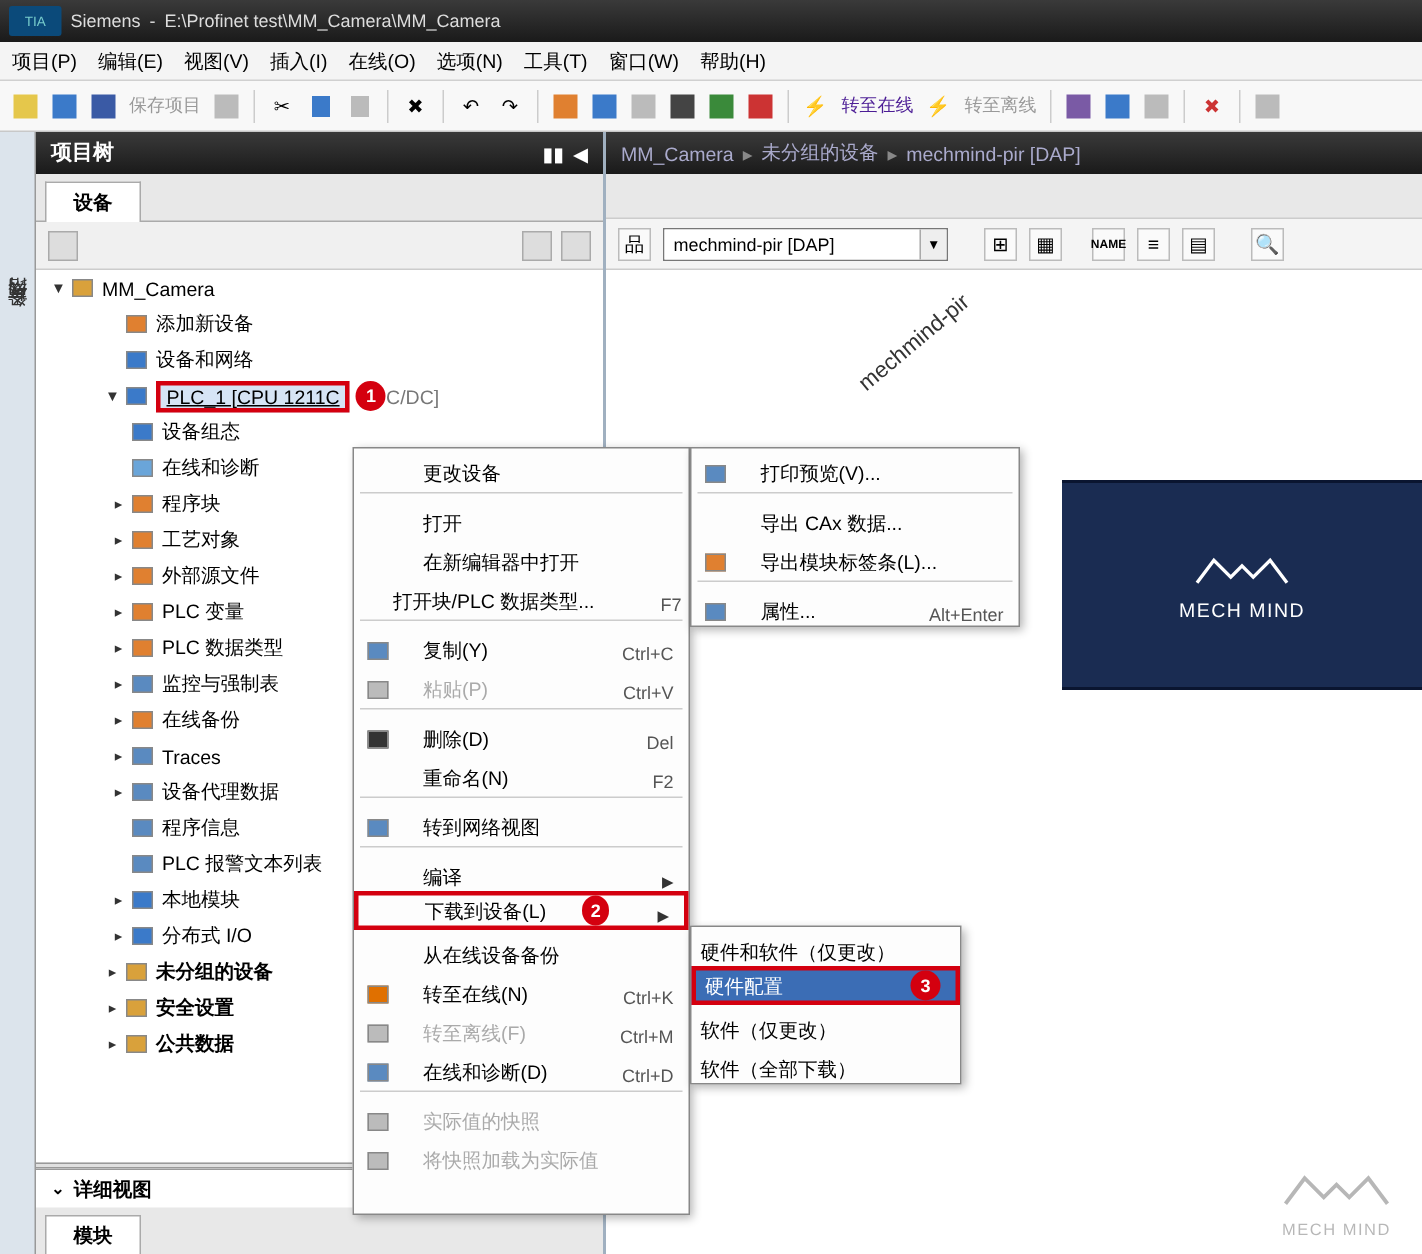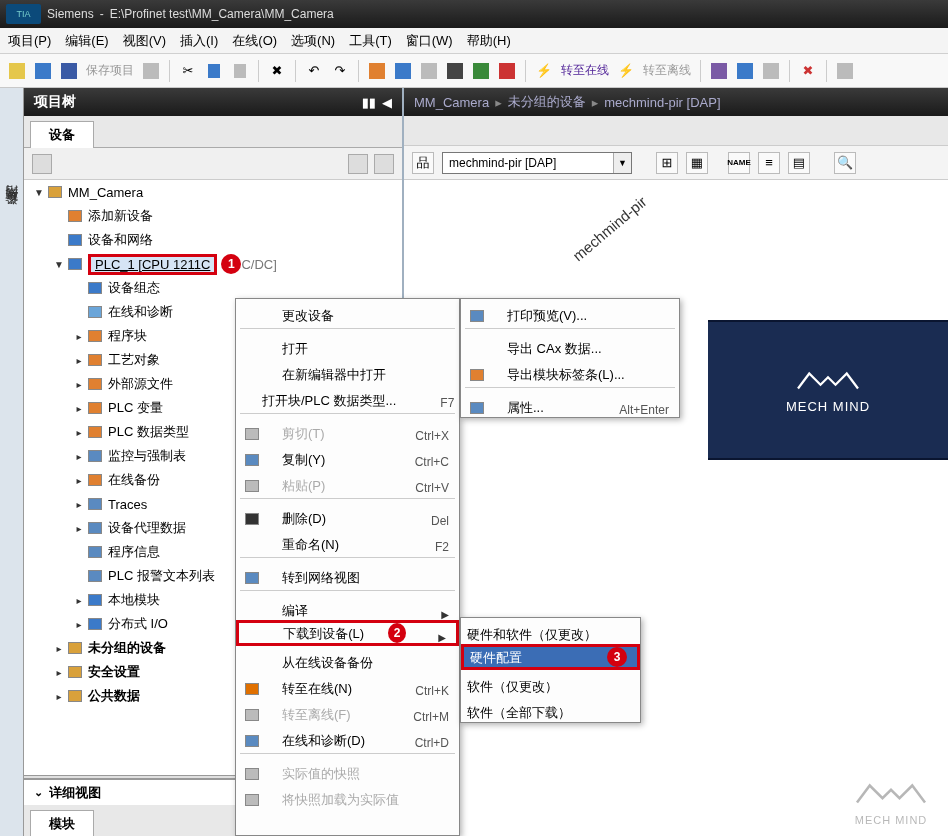--- a/index.html
+++ b/index.html
@@ -38,21 +38,21 @@
 .ptree-tab { display:inline-block; background:#fff; border:1px solid #aaa; border-bottom:none; padding:4px 18px; font-size:13px; font-weight:bold; position:relative; top:1px;}
 .ptree-toolbar { height:32px; background:#f0f0f0; border-bottom:1px solid #ccc; display:flex; align-items:center; justify-content:space-between; padding:0 8px;}
 .ptree-toolbar .ticon { width:20px; height:20px; background:#ddd; border:1px solid #aaa;}
 .tree-scroll { flex:1; overflow:auto; background:#fff; }
 .tree .row { display:flex; align-items:center; height:24px; padding-left:6px;}
 .tree .exp { width:14px; display:inline-flex; justify-content:center; font-size:10px; color:#333; cursor:default;}
 .tree .ticon { width:18px; height:16px; margin-right:4px; display:inline-flex; align-items:center; justify-content:center;}
 .tree .label { font-size:13px; }
 .tree .bold { font-weight:bold; }
 .tree .indent-0 { padding-left: 8px; }
-.tree .indent-1 { padding-left: 28px; }
+.tree .indent-1 { padding-left: 44px; }
 .tree .indent-2 { padding-left: 48px; }
 .tree .selected-box { border:3px solid #d4000f; padding:0 4px; background:#d6e4f5;text-decoration:underline; }
 .red-badge { width:20px; height:20px; background:#d4000f; color:#fff; border-radius:50%; display:inline-flex; align-items:center; justify-content:center; font-weight:bold; font-size:12px; margin-left:4px;}
 .hr-divider { height:4px; border-top:1px solid #999; border-bottom:1px solid #999; background:#e0e0e0;}
 .detail-header { height:26px; display:flex; align-items:center; padding:0 10px; font-weight:bold; background:#fff; border-top:1px solid #999;}
 .detail-header .chev { margin-right:6px; font-size:11px;}
 .detail-tabs { background:#e8e8e8; padding:4px 0 0 6px;}
 
 
 .device-panel { flex:1; background:#fff; display:flex; flex-direction:column;}
@@ -436,27 +436,20 @@
     <div class="mrow">
       <span class="micon"></span>
       <span class="mlabel">在新编辑器中打开</span>
     </div>
     <div class="mrow">
       <span class="micon"></span>
       <span class="mlabel">打开块/PLC 数据类型...</span>
       <span class="mshort">F7</span>
     </div>
     <div class="msep"></div>
-    <div class="mrow disabled">
-      <span class="micon">
-        <div class="icon-box" style="background: rgb(187, 187, 187);"></div>
-      </span>
-      <span class="mlabel">剪切(T)</span>
-      <span class="mshort">Ctrl+X</span>
-    </div>
     <div class="mrow">
       <span class="micon">
         <div class="icon-box" style="background: rgb(90, 138, 192);"></div>
       </span>
       <span class="mlabel">复制(Y)</span>
       <span class="mshort">Ctrl+C</span>
     </div>
     <div class="mrow disabled">
       <span class="micon">
         <div class="icon-box" style="background: rgb(187, 187, 187);"></div>

